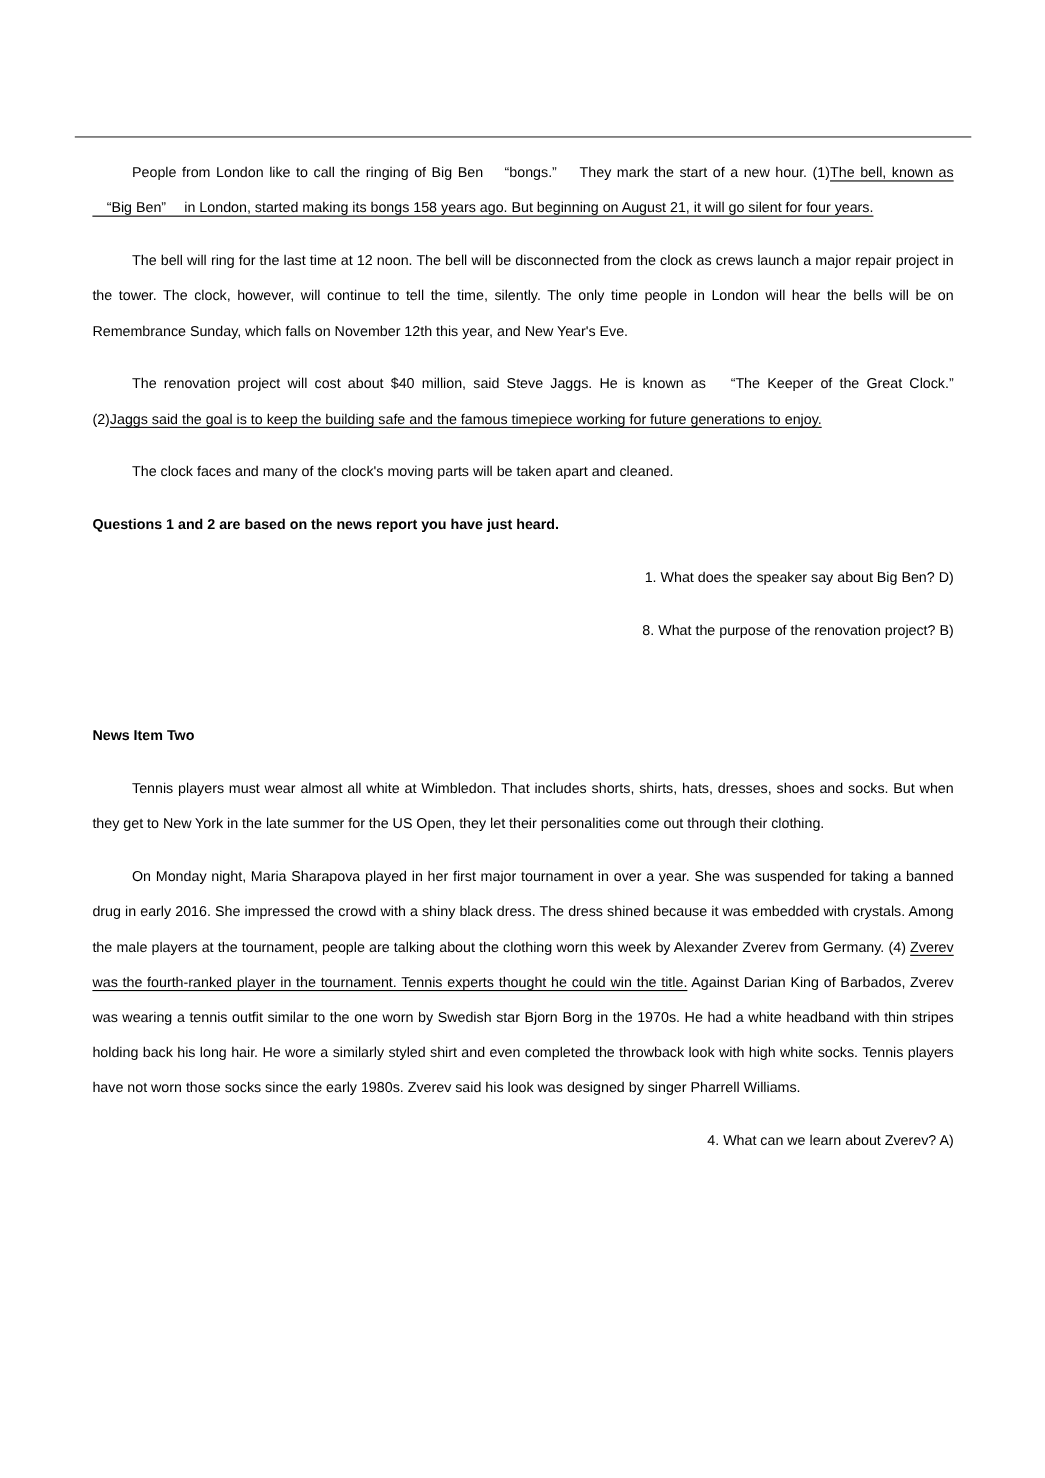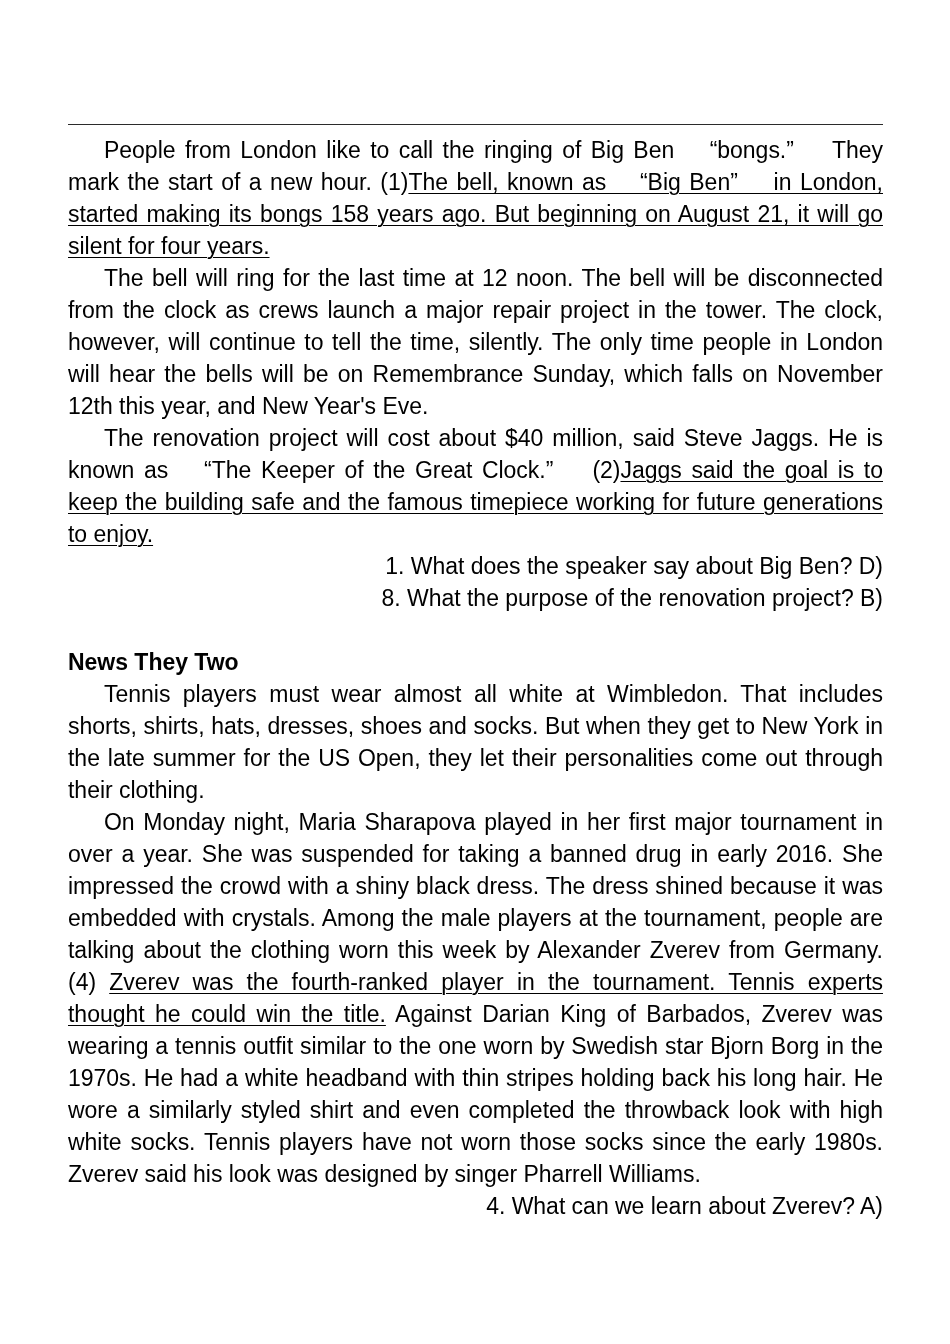--- a/index.html
+++ b/index.html
@@ -35,22 +35,22 @@
 
   
   .top-rule {
     width: 100%;
     height: 0;
     border-top: 1.4px solid #2b2b2b;
     margin: 0 0 9px 0;
   }
 
   p {
-    margin: 0;
-    font-size: 23px;
+    margin: 16px;
+    font-size: 13px;
     line-height: 32px;
     text-align: justify;
     text-justify: inter-word;
     letter-spacing: -0.02px;
   }
 
   
   p.body {
     text-indent: 36px;
   }
@@ -92,28 +92,30 @@
   <div class="content">
 
     <div class="top-rule"></div>
 
     <p class="body"><span>People from London like to call the ringing of Big Ben 　“bongs.”　 They mark the start of a new hour. (1)</span><span class="ul">The bell, known as 　“Big Ben”　 in London, started making its bongs 158 years ago. But beginning on August 21, it will go silent for four years. </span></p>
 
     <p class="body">The bell will ring for the last time at 12 noon. The bell will be disconnected from the clock as crews launch a major repair project in the tower. The clock, however, will continue to tell the time, silently. The only time people in London will hear the bells will be on Remembrance Sunday, which falls on November 12th this year, and New Year's Eve.</p>
 
     <p class="body"><span>The renovation project will cost about $40 million, said Steve Jaggs. He is known as 　“The Keeper of the Great Clock.”　 (2)</span><span class="ul">Jaggs said the goal is to keep the building safe and the famous timepiece working for future generations to enjoy. </span></p>
 
+    <p class="body">The clock faces and many of the clock's moving parts will be taken apart and cleaned.</p>
 
+    <p class="bold">Questions 1 and 2 are based on the news report you have just heard.</p>
 
     <p class="question">1. What does the speaker say about Big Ben? D)</p>
     <p class="question">8. What the purpose of the renovation project? B)</p>
 
     <div class="spacer"></div>
 
-    <p class="bold">News They Two</p>
+    <p class="bold">News Item Two</p>
 
     <p class="body">Tennis players must wear almost all white at Wimbledon. That includes shorts, shirts, hats, dresses, shoes and socks. But when they get to New York in the late summer for the US Open, they let their personalities come out through their clothing.</p>
 
     <p class="body"><span>On Monday night, Maria Sharapova played in her first major tournament in over a year. She was suspended for taking a banned drug in early 2016. She impressed the crowd with a shiny black dress. The dress shined because it was embedded with crystals. Among the male players at the tournament, people are talking about the clothing worn this week by Alexander Zverev from Germany. (4) </span><span class="ul">Zverev was the fourth-ranked player in the tournament. Tennis experts thought he could win the title.</span><span> Against Darian King of Barbados, Zverev was wearing a tennis outfit similar to the one worn by Swedish star Bjorn Borg in the 1970s. He had a white headband with thin stripes holding back his long hair. He wore a similarly styled shirt and even completed the throwback look with high white socks. Tennis players have not worn those socks since the early 1980s. Zverev said his look was designed by singer Pharrell Williams.</span></p>
 
 
     <p class="question">4. What can we learn about Zverev? A)</p>
 
   </div>
 </div>

